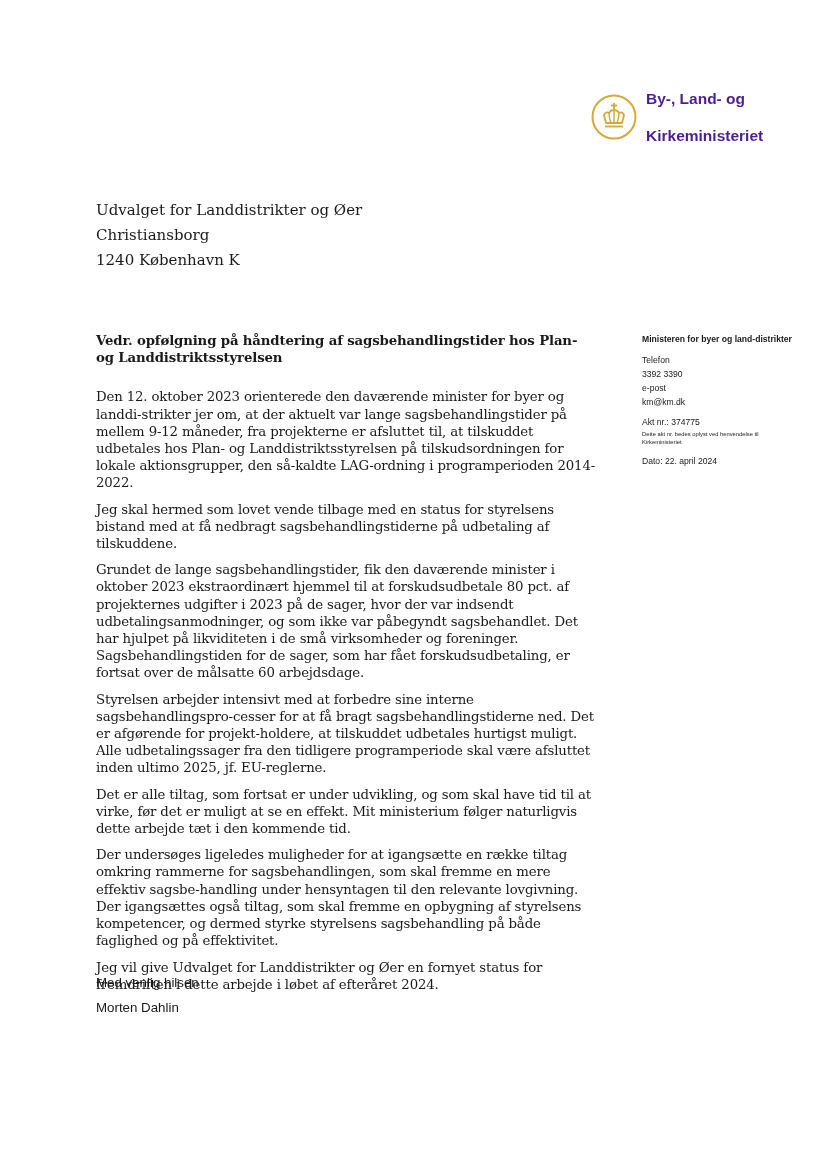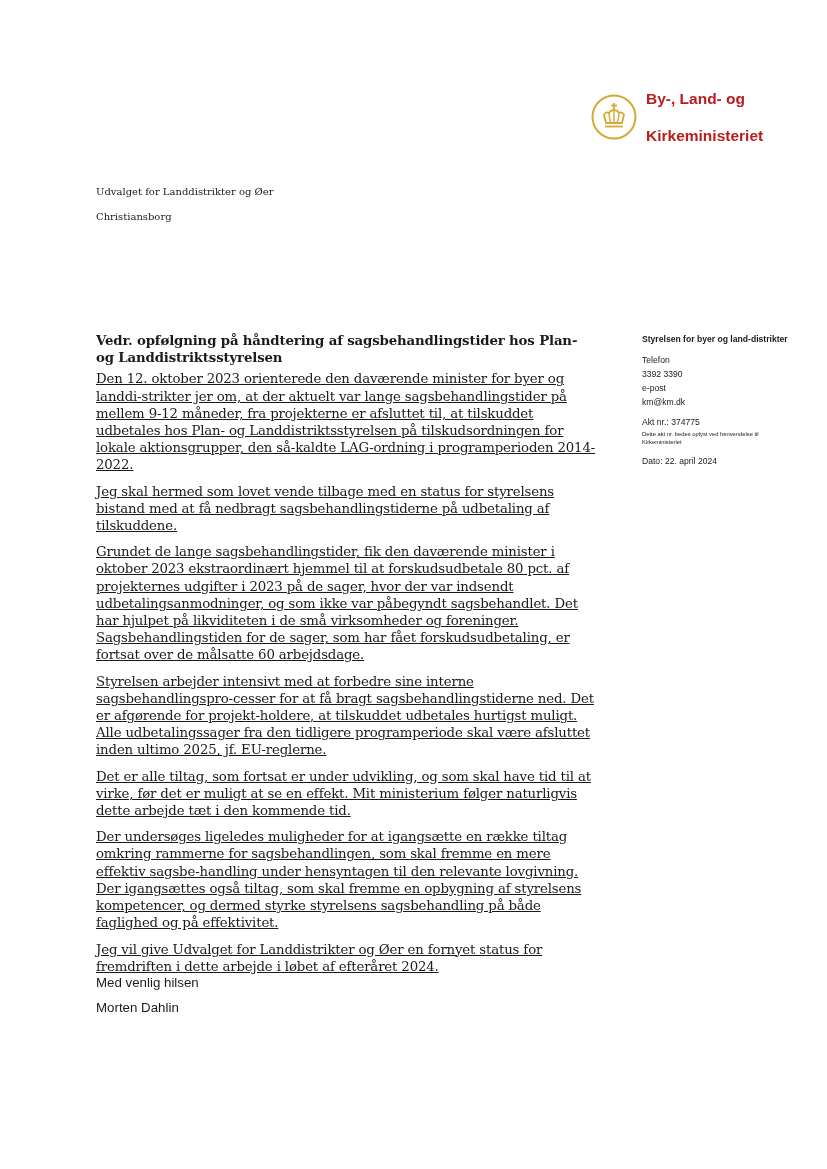--- a/index.html
+++ b/index.html
@@ -24,54 +24,53 @@
     .logo-mark {
       width: 46px;
       height: 46px;
       display: block;
     }
     .logo-text {
       margin-left: 9px;
       font-family: "Liberation Sans", "DejaVu Sans", sans-serif;
       font-size: 15.5px;
       line-height: 19px;
-      color: #b91c1c;
+      color: #4c1d95;
       font-weight: 500;
     }
     .logo-text div { white-space: nowrap; }
     .logo-text .l2 { font-weight: 700; margin-top: 18px; }
     .logo-text .l1 { font-weight: 700; }
 
     .recipient {
       position: absolute;
       left: 96px;
-      top: 179px;
+      top: 198px;
       font-family: "DejaVu Serif", "Liberation Serif", serif;
-      font-size: 10px;
+      font-size: 15px;
       line-height: 25px;
     }
     .recipient div { white-space: nowrap; }
 
     .letter {
       position: absolute;
       left: 96px;
       top: 332px;
       width: 500px;
       font-family: "DejaVu Serif", "Liberation Serif", serif;
       font-size: 13.3px;
       line-height: 17.2px;
       letter-spacing: -0.15px;
     }
     .subject {
       font-weight: bold;
-      margin: 0 0 4px 0;
+      margin: 0 0 22px 0;
     }
     .letter p {
       margin: 0 0 9px 0;
-      text-decoration: underline;
     }
 
     .closing {
       position: absolute;
       left: 96px;
       top: 970px;
       font-family: Liberation Sans, sans-serif;
       font-size: 13.3px;
       line-height: 25px;
     }
@@ -114,40 +113,41 @@
   </svg>
   <div class="logo-text">
     <div class="l1">By-, Land- og</div>
     <div class="l2">Kirkeministeriet</div>
   </div>
 </div>
 
 <div class="recipient">
   <div>Udvalget for Landdistrikter og Øer</div>
   <div>Christiansborg</div>
+  <div>1240 København K</div>
 </div>
 
 <div class="letter">
   <div class="subject">Vedr. opfølgning på håndtering af sagsbehandlingstider hos Plan- og Landdistriktsstyrelsen</div>
   <p>Den 12. oktober 2023 orienterede den daværende minister for byer og landdi-strikter jer om, at der aktuelt var lange sagsbehandlingstider på mellem 9-12 måneder, fra projekterne er afsluttet til, at tilskuddet udbetales hos Plan- og Landdistriktsstyrelsen på tilskudsordningen for lokale aktionsgrupper, den så-kaldte LAG-ordning i programperioden 2014-2022.</p>
   <p>Jeg skal hermed som lovet vende tilbage med en status for styrelsens bistand med at få nedbragt sagsbehandlingstiderne på udbetaling af tilskuddene.</p>
   <p>Grundet de lange sagsbehandlingstider, fik den daværende minister i oktober 2023 ekstraordinært hjemmel til at forskudsudbetale 80 pct. af projekternes udgifter i 2023 på de sager, hvor der var indsendt udbetalingsanmodninger, og som ikke var påbegyndt sagsbehandlet. Det har hjulpet på likviditeten i de små virksomheder og foreninger. Sagsbehandlingstiden for de sager, som har fået forskudsudbetaling, er fortsat over de målsatte 60 arbejdsdage.</p>
   <p>Styrelsen arbejder intensivt med at forbedre sine interne sagsbehandlingspro-cesser for at få bragt sagsbehandlingstiderne ned. Det er afgørende for projekt-holdere, at tilskuddet udbetales hurtigst muligt. Alle udbetalingssager fra den tidligere programperiode skal være afsluttet inden ultimo 2025, jf. EU-reglerne.</p>
   <p>Det er alle tiltag, som fortsat er under udvikling, og som skal have tid til at virke, før det er muligt at se en effekt. Mit ministerium følger naturligvis dette arbejde tæt i den kommende tid.</p>
   <p>Der undersøges ligeledes muligheder for at igangsætte en række tiltag omkring rammerne for sagsbehandlingen, som skal fremme en mere effektiv sagsbe-handling under hensyntagen til den relevante lovgivning. Der igangsættes også tiltag, som skal fremme en opbygning af styrelsens kompetencer, og dermed styrke styrelsens sagsbehandling på både faglighed og på effektivitet.</p>
   <p>Jeg vil give Udvalget for Landdistrikter og Øer en fornyet status for fremdriften i dette arbejde i løbet af efteråret 2024.</p>
 </div>
 
 <div class="closing">
   <div>Med venlig hilsen</div>
   <div>Morten Dahlin</div>
 </div>
 
 <div class="sidebar">
-  <div class="sender">Styrelsen for byer og land-distrikter</div>
+  <div class="sender">Ministeren for byer og land-distrikter</div>
   <div class="block">
     <div class="row">
       <span class="k">Telefon</span>
       <span>3392 3390</span>
     </div>
     <div class="row">
       <span class="k">e-post</span>
       <span>km@km.dk</span>
     </div>
   </div>

